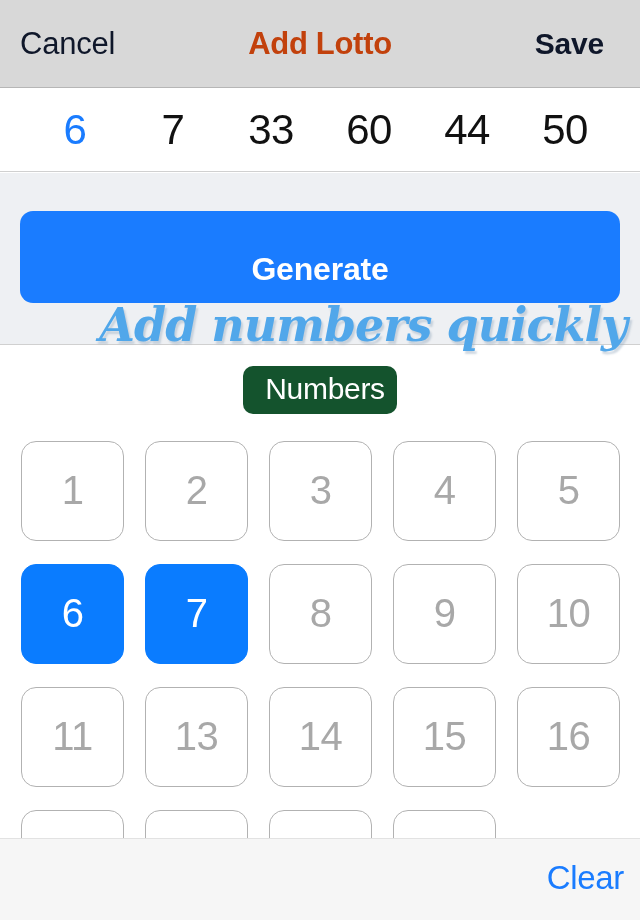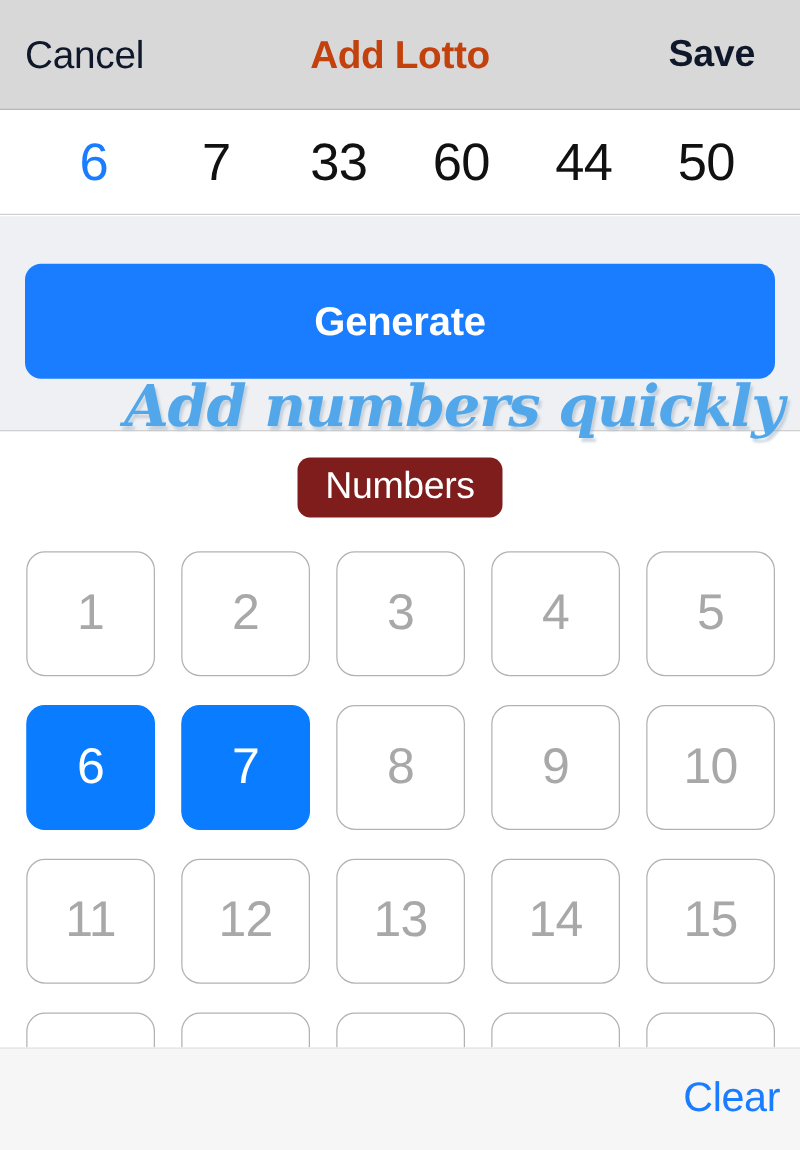--- a/index.html
+++ b/index.html
@@ -114,21 +114,21 @@
     background: #1a7cff;
     border-radius: 13px;
     border: none;
     color: #ffffff;
     font-size: 32px;
     font-weight: bold;
     font-family: "Liberation Sans", sans-serif;
     letter-spacing: -0.2px;
     line-height: 92px;
     text-align: center;
-    padding: 0;
+    padding: 12px;
   }
 
   
   .overlay-caption {
     position: absolute;
     left: 0;
     top: 298px;
     width: 640px;
     text-align: center;
     font-family: "DejaVu Serif", serif;
@@ -148,25 +148,25 @@
     position: absolute;
     left: 0;
     top: 366px;
     width: 640px;
     height: 48px;
     display: flex;
     justify-content: center;
     align-items: center;
   }
   .tab-pill {
-    background: #7f1d1d;
+    background: #14532d;
     border-radius: 10px;
     color: #ffffff;
     font-size: 30px;
-    padding: 6px 22px 8px 22px;
+    padding: 6px 12px 8px 22px;
     letter-spacing: -0.3px;
     line-height: 34px;
   }
 
   
   .grid-viewport {
     position: absolute;
     left: 0;
     top: 434px;
     width: 640px;
@@ -261,21 +261,20 @@
         <div class="cell">2</div>
         <div class="cell">3</div>
         <div class="cell">4</div>
         <div class="cell">5</div>
         <div class="cell selected">6</div>
         <div class="cell selected">7</div>
         <div class="cell">8</div>
         <div class="cell">9</div>
         <div class="cell">10</div>
         <div class="cell">11</div>
-        <div class="cell">12</div>
         <div class="cell">13</div>
         <div class="cell">14</div>
         <div class="cell">15</div>
         <div class="cell">16</div>
         <div class="cell">17</div>
         <div class="cell">18</div>
         <div class="cell">19</div>
         <div class="cell">20</div>
       </div>
   </div>

